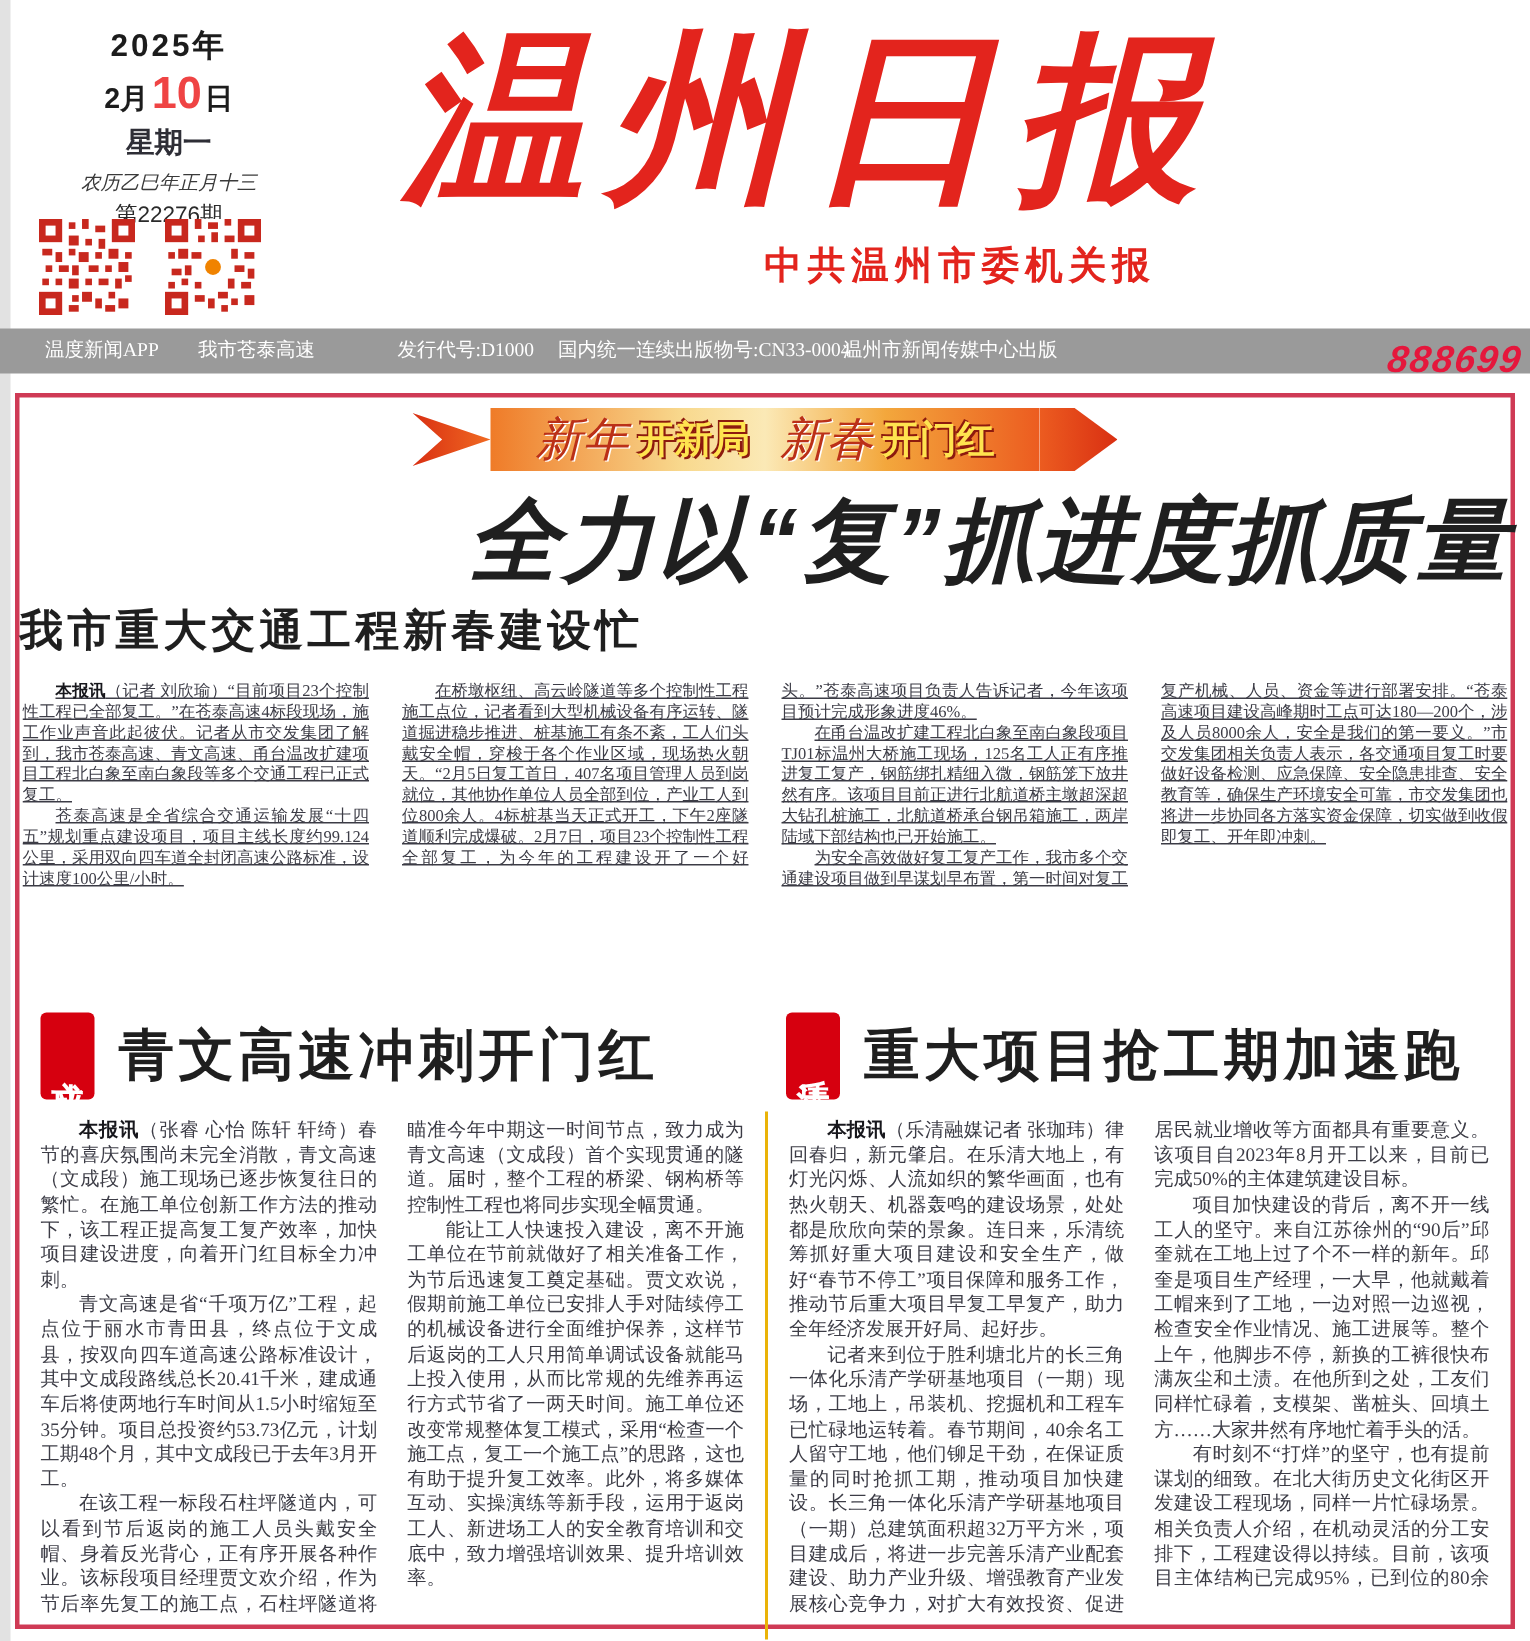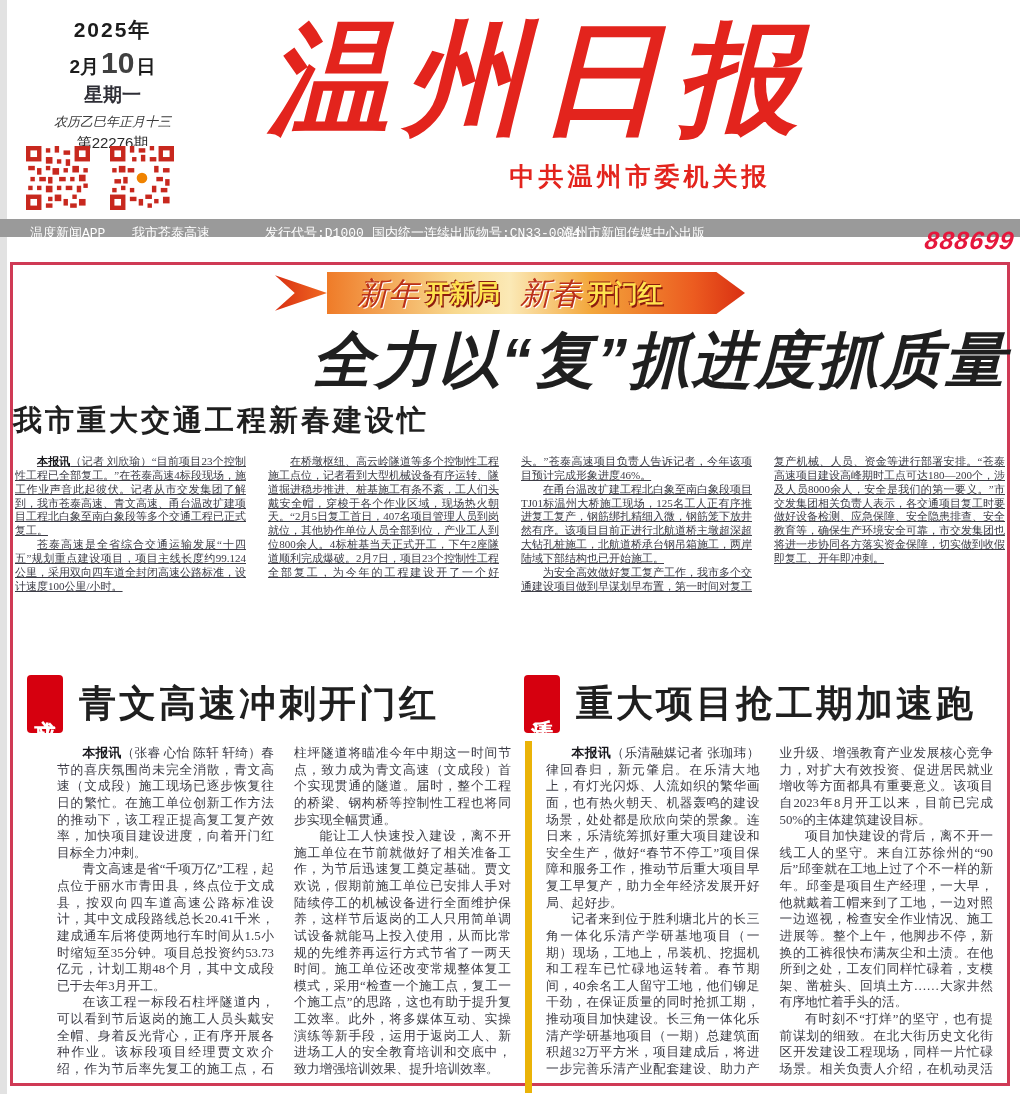--- a/index.html
+++ b/index.html
@@ -9,44 +9,44 @@
     background:#ffffff; overflow:hidden;
     font-family:"Liberation Serif", serif; color:#2e2e36;
   }
   .edge-strip { position:absolute; left:0; top:0; width:7px; height:100%; background:#e2e2e2; }
 
   
   .header { position:absolute; left:0; top:0; width:100%; height:218px;padding-left:32px; }
   .dateblock { position:absolute; left:30px; top:16px; width:165px; text-align:center; font-family:"Liberation Sans", sans-serif; }
   .dateblock .year  { font-size:21px; font-weight:bold; color:#1c1c1c; letter-spacing:2px; }
   .dateblock .md    { font-size:19px; font-weight:bold; color:#1c1c1c; margin-top:2px; }
-  .dateblock .md .day { font-size:30px; color:#404040; font-weight:bold; padding:0 2px; }
+  .dateblock .md .day { font-size:30px; color:#ef4444; font-weight:bold; padding:0 2px; }
   .dateblock .weekday { font-size:19px; font-weight:bold; margin-top:2px;text-align:center; }
   .dateblock .lunar { font-size:13px; margin-top:5px; font-family:"DejaVu Serif", serif; font-style:italic; color:#3a3a3a; }
   .dateblock .issue { font-size:15px; margin-top:3px; color:#2a2a2a; font-family:"Liberation Sans", sans-serif; }
 
   .qr-row { position:absolute; left:26px; top:146px; display:flex; gap:20px; }
   .qr { width:64px; height:64px; background:#fff; }
 
   .masthead-title {
     position:absolute; left:195px; top:-8px; width:690px; height:180px;
     text-align:center; color:#e3241d; font-family:"DejaVu Serif", serif;
     font-style:italic; font-weight:bold; font-size:122px; line-height:172px;
     letter-spacing:14px; white-space:nowrap;
   }
   .organ-line {
     position:absolute; left:415px; top:160px; width:450px; text-align:center;
     color:#e3241d; font-weight:bold; font-size:25px; letter-spacing:4px;
     font-family:"Liberation Sans", sans-serif;
   }
 
   .pubbar {
-    position:absolute; left:0; top:219px; width:100%; height:18px;
+    position:absolute; left:0; top:219px; width:100%; height:30px;
     background:#9a9a9a; color:#ffffff; font-size:13px;
-    font-family:Liberation Mono, monospace;
+    font-family:Liberation Serif, serif;
   }
   .pubbar span { position:absolute; top:5px; white-space:nowrap; }
   .pb-app   { left:30px; }
   .pb-wx    { left:132px; }
   .pb-code  { left:265px; }
   .pb-issn  { left:372px; }
   .pb-pub   { left:562px; }
 
   .rednum {
     position:absolute; right:6px; top:226px; color:#e5173c;
@@ -112,23 +112,23 @@
     writing-mode:vertical-rl; text-orientation:upright;
     font-family:"Liberation Sans", sans-serif; font-weight:bold; font-size:22px;
     display:flex; align-items:center; justify-content:center; letter-spacing:2px;
   }
   .section-headline {
     font-family:"Liberation Sans", sans-serif; font-weight:900; font-size:37px;
     color:#1f1f1f; letter-spacing:3px; white-space:nowrap;
   }
 
   
-  .bottom-row { display:flex; margin-top:6px; height:352px;padding-left:30px; }
+  .bottom-row { display:flex; margin-top:6px; height:352px; }
   .bottom-half { width:50%; padding:4px 14px 0; }
-  .bottom-half.right { border-left:7px solid #eab308; }
+  .bottom-half.right { border-left:2px solid #eab308; }
   .col-body {
     height:100%; overflow:hidden; column-count:2; column-gap:20px;
     font-size:12.8px; line-height:1.3; text-align:justify; color:#3c3c46;
   }
 </style>
 </head>
 <body>
 
 <div class="page">
   <div class="edge-strip"></div>

